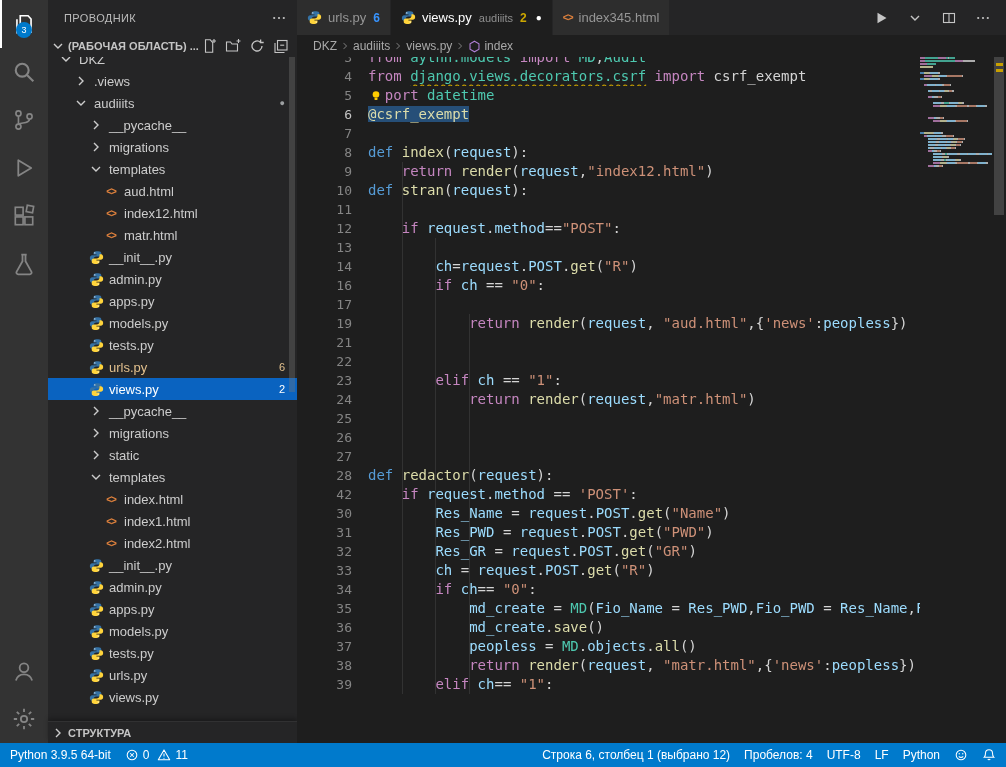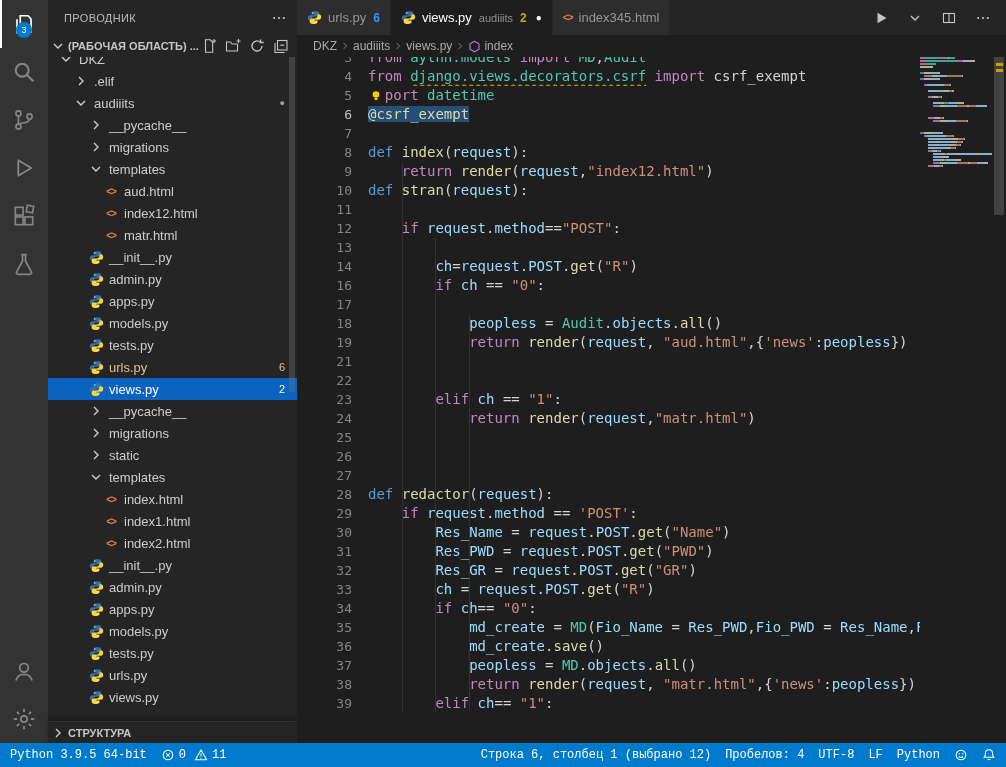--- a/index.html
+++ b/index.html
@@ -98,21 +98,21 @@
   #escroll .thumb { position:absolute; left:2px; top:0; width:10px; height:158px;
     background:rgba(121,121,121,.4); }
   #escroll .mark { position:absolute; right:3px; width:7px; height:3px; background:#c8a000; }
   #escroll .m1 { top:6px; } #escroll .m2 { top:12px; }
 
   
   #statusbar { height:24px; background:#007acc; color:#ffffff; display:flex; align-items:center;
     font-size:12px; padding:0 10px; flex:0 0 auto; }
   #sb-left, #sb-right { display:flex; align-items:center; gap:14px; }
   #sb-right { margin-left:auto; }
-  .st-item { display:flex; align-items:flex-end; gap:4px; cursor:pointer; white-space:nowrap;font-family:Liberation Mono, monospace; }
+  .st-item { display:flex; align-items:flex-end; gap:4px; cursor:pointer; white-space:nowrap; }
 </style>
 </head>
 <body>
 
 <div class="app">
   <div class="top">
 
     <nav id="activitybar">
       <div id="ab-top">
           <div class="act-item active">
@@ -244,21 +244,21 @@
                 </svg>
               </span>
               <span class="tlabel">DKZ</span>
             </div>
             <div class="tree-row" style="padding-left: 25px;">
               <span class="twisty" style="display: inline-flex; align-items: center;">
                 <svg width="16" height="16" viewBox="0 0 16 16">
                   <path d="M6 4l4 4-4 4" fill="none" stroke="currentColor" stroke-width="1.4"></path>
                 </svg>
               </span>
-              <span class="tlabel">.elif</span>
+              <span class="tlabel">.views</span>
             </div>
             <div class="tree-row" style="padding-left: 25px;">
               <span class="twisty open" style="display: inline-flex; align-items: center;">
                 <svg width="16" height="16" viewBox="0 0 16 16">
                   <path d="M6 4l4 4-4 4" fill="none" stroke="currentColor" stroke-width="1.4"></path>
                 </svg>
               </span>
               <span class="tlabel">audiiits</span>
               <span class="tdot">●</span>
             </div>
@@ -670,24 +670,20 @@
             </div>
             <div class="cl">
               <span class="ln">16</span>
               <span class="lc"><span class="tk-p">        </span><span class="tk-k">if </span><span class="tk-v">ch</span><span class="tk-p"> == </span><span class="tk-s">"0"</span><span class="tk-p">:</span></span>
             </div>
             <div class="cl">
               <span class="ln">17</span>
               <span class="lc"></span>
             </div>
             <div class="cl">
-              <span class="ln">18</span>
-              <span class="lc"><span class="tk-p">            </span><span class="tk-v">peopless</span><span class="tk-p"> = </span><span class="tk-c">Audit</span><span class="tk-p">.</span><span class="tk-v">objects</span><span class="tk-p">.</span><span class="tk-f">all</span><span class="tk-p">()</span></span>
-            </div>
-            <div class="cl">
               <span class="ln">19</span>
               <span class="lc"><span class="tk-p">            </span><span class="tk-k">return </span><span class="tk-f">render</span><span class="tk-p">(</span><span class="tk-v">request</span><span class="tk-p">, </span><span class="tk-s">"aud.html"</span><span class="tk-p">,{</span><span class="tk-s">'news'</span><span class="tk-p">:</span><span class="tk-v">peopless</span><span class="tk-p">})</span></span>
             </div>
             <div class="cl">
               <span class="ln">21</span>
               <span class="lc"></span>
             </div>
             <div class="cl">
               <span class="ln">22</span>
               <span class="lc"></span>
@@ -710,21 +706,21 @@
             </div>
             <div class="cl">
               <span class="ln">27</span>
               <span class="lc"></span>
             </div>
             <div class="cl">
               <span class="ln">28</span>
               <span class="lc"><span class="tk-d">def </span><span class="tk-f">redactor</span><span class="tk-p">(</span><span class="tk-v">request</span><span class="tk-p">):</span></span>
             </div>
             <div class="cl">
-              <span class="ln">29</span>
+              <span class="ln">42</span>
               <span class="lc"><span class="tk-p">    </span><span class="tk-k">if </span><span class="tk-v">request</span><span class="tk-p">.</span><span class="tk-v">method</span><span class="tk-p"> == </span><span class="tk-s">'POST'</span><span class="tk-p">:</span></span>
             </div>
             <div class="cl">
               <span class="ln">30</span>
               <span class="lc"><span class="tk-p">        </span><span class="tk-v">Res_Name</span><span class="tk-p"> = </span><span class="tk-v">request</span><span class="tk-p">.</span><span class="tk-v">POST</span><span class="tk-p">.</span><span class="tk-f">get</span><span class="tk-p">(</span><span class="tk-s">"Name"</span><span class="tk-p">)</span></span>
             </div>
             <div class="cl">
               <span class="ln">31</span>
               <span class="lc"><span class="tk-p">        </span><span class="tk-v">Res_PWD</span><span class="tk-p"> = </span><span class="tk-v">request</span><span class="tk-p">.</span><span class="tk-v">POST</span><span class="tk-p">.</span><span class="tk-f">get</span><span class="tk-p">(</span><span class="tk-s">"PWD"</span><span class="tk-p">)</span></span>
             </div>

